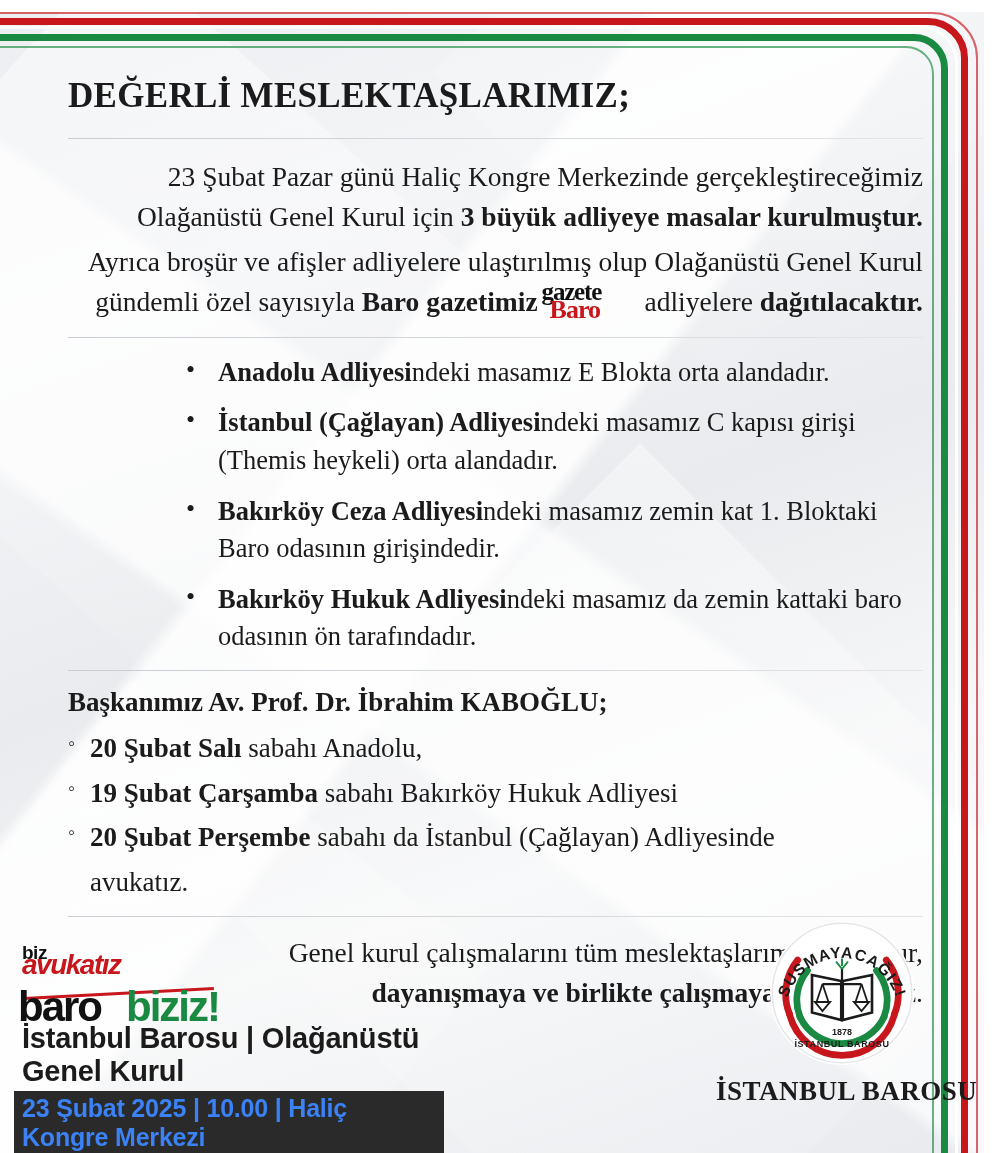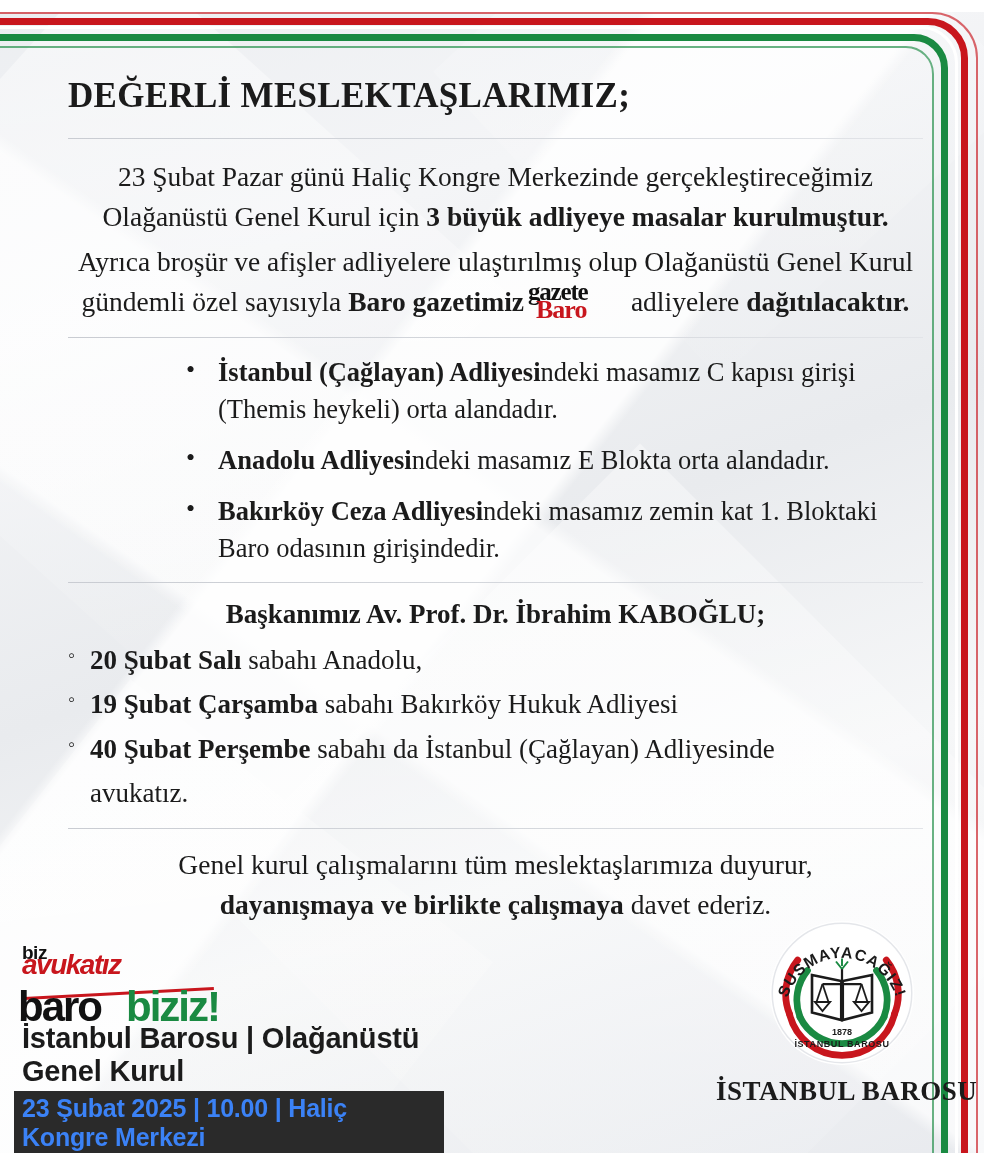--- a/index.html
+++ b/index.html
@@ -85,21 +85,21 @@
     height: 1px;
     background: linear-gradient(to right, #c9ccd2 0%, #d6d9de 60%, #e2e4e8 100%);
     margin: 0 0 18px 0;
   }
   .rule.tight { margin: 14px 0 16px 0; }
 
   .para {
     font-size: 27.5px;
     line-height: 1.47;
     margin: 0 0 4px 0;
-    text-align: center;
+    text-align: right;
   }
   b, strong { font-weight: bold; }
 
   
   .gazete-logo {
     display: inline-block;
     position: relative;
     width: 92px;
     height: 30px;
     vertical-align: -8px;
@@ -144,21 +144,20 @@
     left: 0;
     top: -2px;
     font-size: 26px;
     color: #1b1b1b;
   }
 
   .subhead {
     font-size: 27px;
     font-weight: bold;
     margin: 0 0 10px 0;
-    text-align: center;
   }
   ul.dates {
     list-style: none;
     margin: 0;
     padding: 0;
   }
   ul.dates li {
     position: relative;
     font-size: 27px;
     line-height: 1.5;
@@ -299,33 +298,34 @@
 
     <div class="rule"></div>
 
     <p class="para"><span>23 Şubat Pazar günü Haliç Kongre Merkezinde gerçekleştireceğimiz Olağanüstü Genel Kurul için </span><b>3 büyük adliyeye masalar kurulmuştur.</b></p>
 
     <p class="para"><span>Ayrıca broşür ve afişler adliyelere ulaştırılmış olup  Olağanüstü Genel Kurul gündemli özel sayısıyla </span><b>Baro gazetimiz</b><span class="gazete-logo"><span class="g-top">gazete</span><span class="g-bot">Baro</span></span><span> adliyelere </span><b>dağıtılacaktır.</b></p>
 
     <div class="rule tight"></div>
 
     <ul class="venues">
+      <li><b>Anadolu Adliyesi</b><span>ndeki masamız E Blokta orta alandadır.</span></li>
       <li><b>İstanbul (Çağlayan) Adliyesi</b><span>ndeki masamız C kapısı girişi (Themis heykeli) orta alandadır.</span></li>
-      <li><b>Anadolu Adliyesi</b><span>ndeki masamız E Blokta orta alandadır.</span></li>
       <li><b>Bakırköy Ceza Adliyesi</b><span>ndeki masamız zemin kat 1. Bloktaki Baro odasının girişindedir.</span></li>
+      <li><b>Bakırköy Hukuk Adliyesi</b><span>ndeki masamız da zemin kattaki baro odasının ön tarafındadır.</span></li>
     </ul>
 
     <div class="rule tight"></div>
 
     <div class="subhead">Başkanımız Av. Prof. Dr. İbrahim KABOĞLU;</div>
 
     <ul class="dates">
       <li><b>20 Şubat Salı</b><span> sabahı Anadolu,</span></li>
       <li><b>19 Şubat Çarşamba</b><span> sabahı Bakırköy Hukuk Adliyesi</span></li>
-      <li><b>40 Şubat Perşembe</b><span> sabahı da İstanbul (Çağlayan) Adliyesinde</span></li>
+      <li><b>20 Şubat Perşembe</b><span> sabahı da İstanbul (Çağlayan) Adliyesinde</span></li>
     </ul>
     <p class="dates-tail">avukatız.</p>
 
     <div class="rule tight"></div>
 
     <p class="para"><span>Genel kurul çalışmalarını tüm meslektaşlarımıza duyurur,</span><br><b>dayanışmaya ve birlikte çalışmaya</b><span> davet ederiz.</span></p>
 
   </div>
 
   <div class="campaign">

